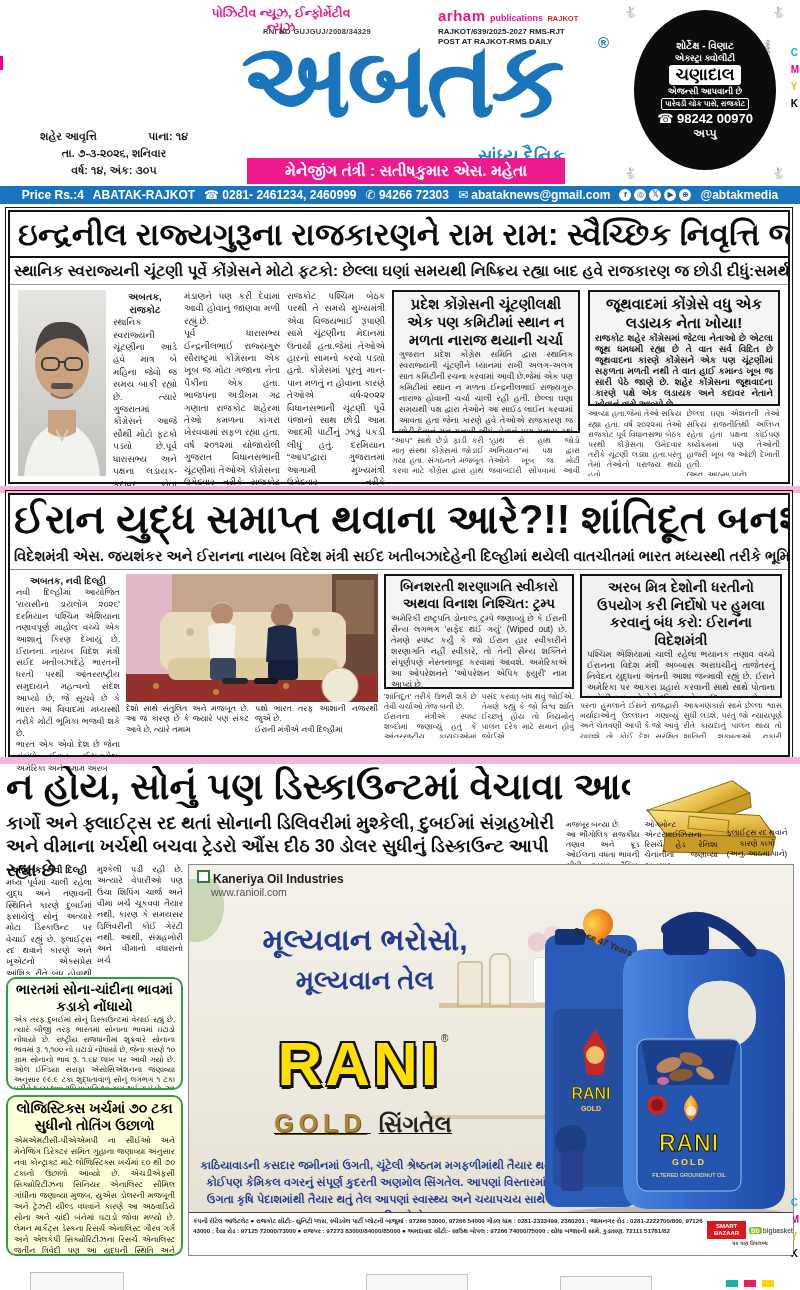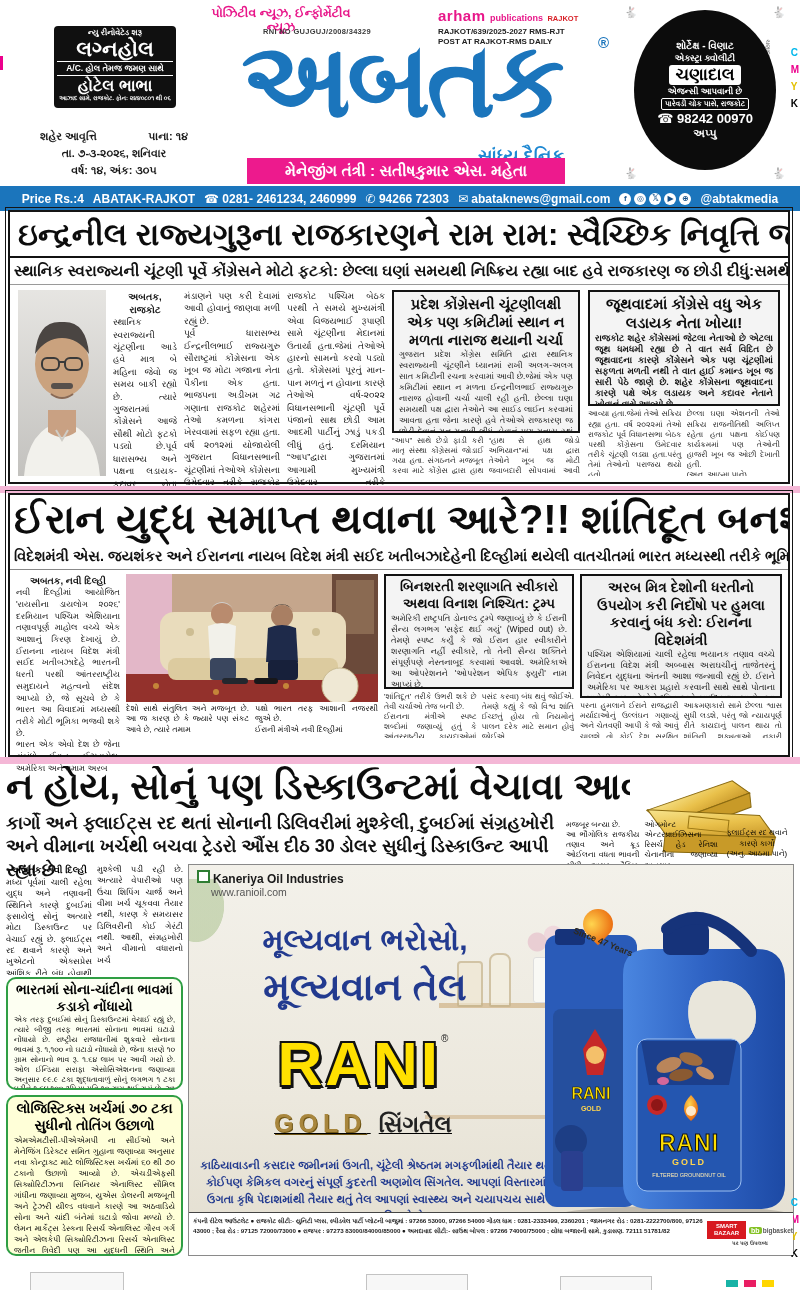--- a/index.html
+++ b/index.html
@@ -46,21 +46,21 @@
   .ccore .wbox{background:#fff;color:#000;font-size:17px;font-weight:900;padding:0 6px;border-radius:3px;line-height:1.2;}
   .ccore .t3{font-size:8.5px;font-weight:700;}
   .ccore .obox{border:1px solid #fff;font-size:7.5px;font-weight:700;padding:0 3px;border-radius:2px;}
   .ccore .t4{font-size:13px;font-weight:900;}
   .ccore .t5{font-size:11px;font-weight:800;}
   .cmyk{right:1px;display:flex;flex-direction:column;gap:7px;font-size:10px;font-weight:800;line-height:1;}
   .cmyk .c{color:#00b7eb}.cmyk .m{color:#ec008c}.cmyk .y{color:#e3c000}.cmyk .k{color:#000}
   .tickL{left:0;top:56px;width:3px;height:14px;background:#ec008c;}
 
   
-  .cbar{left:0;top:186px;width:800px;height:25px;background:#1b75bc;color:#fff;display:flex;
+  .cbar{left:0;top:186px;width:800px;height:18px;background:#1b75bc;color:#fff;display:flex;
         align-items:center;justify-content:center;gap:9px;font-size:12px;font-weight:800;}
   .soc{display:flex;gap:3px;align-items:center;}
   .soc span{width:12px;height:12px;border-radius:50%;background:#fff;color:#14508a;font-size:8px;
             font-weight:900;display:inline-flex;align-items:center;justify-content:center;line-height:1;}
 
   
   .artbox{border:2px solid #151515;outline:1px solid #151515;outline-offset:2px;background:#fff;box-sizing:border-box;}
   .gap{left:0;width:800px;background:#f4b7d6;}
   .a-h{font-weight:900;color:#0c0c0c;text-align:center;}
   .a-sub{font-weight:800;color:#111;text-align:center;}
@@ -117,21 +117,21 @@
 
   
   .bigad{flex:1;position:relative;border:1px solid #8a8a8a;overflow:hidden;
          background:linear-gradient(180deg,#f3f1ea 0%,#ece8dd 60%,#e3ded0 100%);}
   .decor{position:absolute;z-index:0;}
   .adco{left:8px;top:5px;z-index:2;}
   .adco .n{font-size:12px;font-weight:900;color:#1a1a1a;}
   .adco .n .sq{display:inline-block;width:9px;height:9px;background:#fff;border:2px solid #2e7d32;margin-right:3px;}
   .adco .w{font-size:10.5px;color:#555;margin-left:14px;}
   .slogan{left:6px;top:58px;width:340px;text-align:center;z-index:2;color:#223a8f;font-weight:900;}
-  .slogan .s1{font-size:30px;} .slogan .s2{font-size:38px;margin-top:8px;}
+  .slogan .s1{font-size:30px;} .slogan .s2{font-size:26px;margin-top:8px;font-family:Liberation Serif, serif;}
   .ranilogo{left:14px;top:168px;width:320px;text-align:center;z-index:2;}
   .ranilogo .rani{font-size:62px;font-weight:900;color:#ffe000;letter-spacing:3px;line-height:1;
         text-shadow:3px 3px 0 #111,-2px -2px 0 #111,2px -2px 0 #111,-2px 2px 0 #111,0 4px 0 #111;}
   .ranilogo .reg{font-size:10px;color:#222;vertical-align:top;}
   .goldline{left:14px;top:244px;width:320px;text-align:center;z-index:2;text-decoration:underline;}
   .goldline .g{font-size:25px;font-weight:900;color:#a8863d;letter-spacing:5px;
         text-shadow:1px 1px 0 #6e5414;}
   .goldline .s{font-size:23px;font-weight:800;color:#222;margin-left:8px;}
   .adpara{left:4px;top:292px;width:366px;z-index:2;font-size:11.3px;font-weight:700;
           color:#223a8f;text-align:center;line-height:1.5;}
@@ -156,27 +156,20 @@
   .frag{position:absolute;background:#f7f7f7;border:1px solid #c3c3c3;border-bottom:none;}
   .chip{position:absolute;width:12px;height:7px;}
 </style>
 </head>
 <body>
 
 <div class="page">
 
   <div class="abs tickL"></div>
 
-  <div class="abs hotel">
-    <div class="r1">ન્યુ રીનોવેટેડ શરૂ</div>
-    <div class="r2">લગ્નહોલ</div>
-    <div class="r3">A/C. હોલ તેમજ જમણ સાથે</div>
-    <div class="r4">હોટેલ ભાભા</div>
-    <div class="r5">આઝાદ સામે, રાજકોટ. ફોન: ૨૪૪૦૮૦૧ થી ૦૬</div>
-  </div>
 
   <div class="abs edition">
     <div class="row1">
       <span>શહેર આવૃત્તિ</span>
       <span>પાના: ૧૪</span>
     </div>
     <div>તા. ૭-૩-૨૦૨૬, શનિવાર</div>
     <div>વર્ષ: ૧૪, અંક: ૩૦૫</div>
   </div>
 

